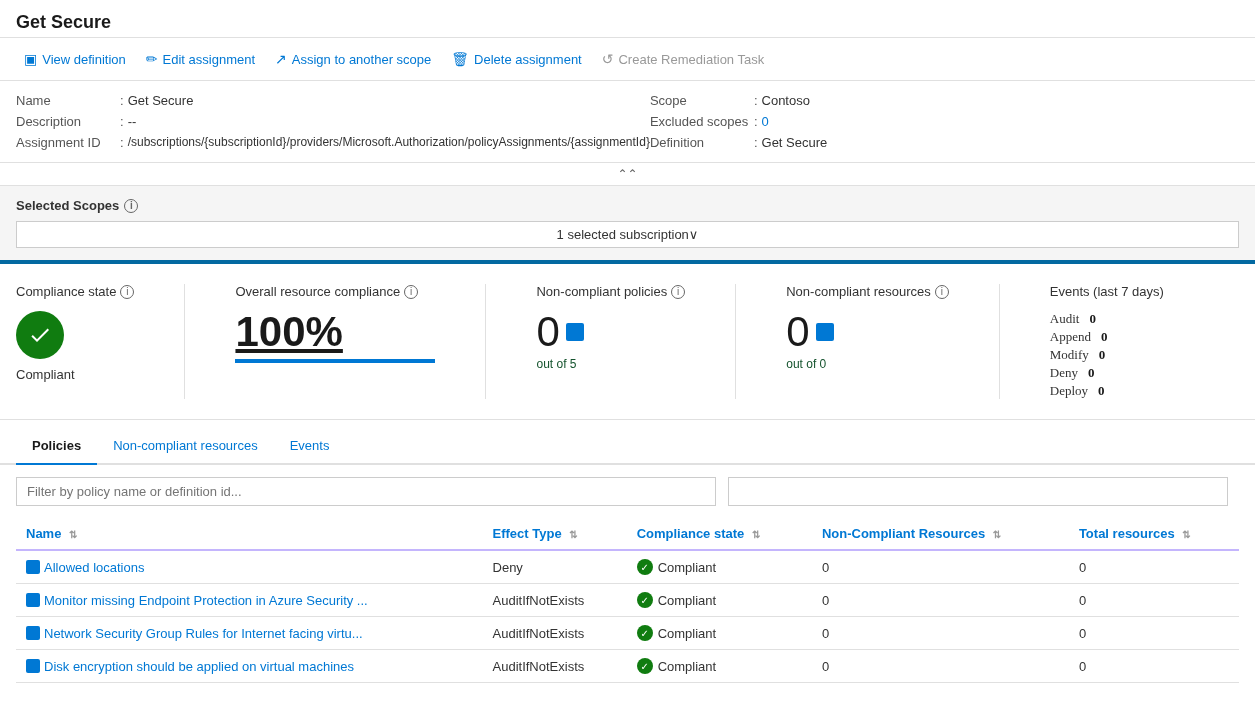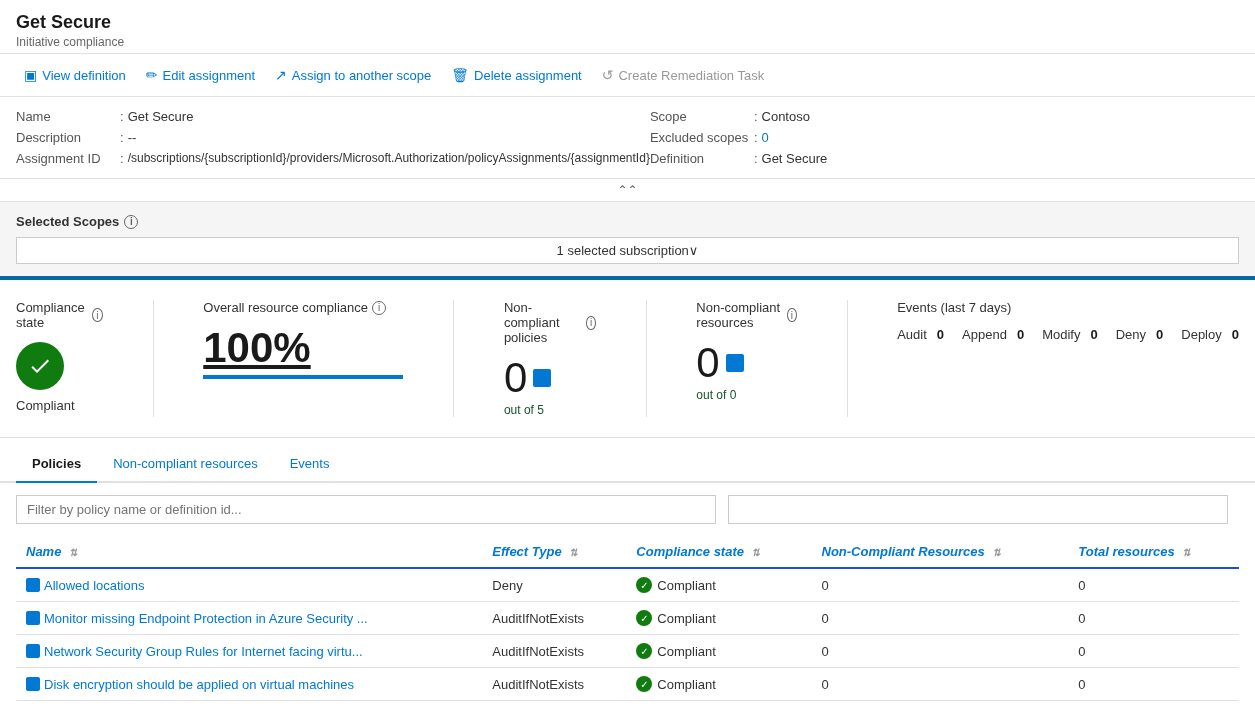--- a/index.html
+++ b/index.html
@@ -42,55 +42,54 @@
     .stat-title { font-size: 13px; color: #333; margin-bottom: 12px; display: flex; align-items: center; gap: 4px; }
     .compliance-icon { width: 48px; height: 48px; background: #107c10; border-radius: 50%; display: flex; align-items: center; justify-content: center; }
     .compliance-icon svg { fill: white; }
     .compliance-label { font-size: 13px; color: #333; margin-top: 8px; }
     .big-percent { font-size: 42px; font-weight: 600; color: #1a1a1a; line-height: 1; text-decoration: underline; }
     .progress-bar-container { width: 200px; height: 4px; background: #e0e0e0; margin-top: 6px; }
     .progress-bar-fill { height: 4px; background: #0078d4; }
     .big-number { font-size: 42px; font-weight: 300; color: #1a1a1a; line-height: 1; display: flex; align-items: center; gap: 6px; }
     .small-cube { width: 18px; height: 18px; background: #0078d4; display: inline-block; border-radius: 2px; }
     .out-of { font-size: 12px; color: #14532d; margin-top: 4px; }
-    .events-block { display: flex; flex-direction: row; gap: 18px; }
+    .events-block { display: flex; flex-direction: column; gap: 2px; font-family: Liberation Serif, serif; }
     .event-row { display: flex; gap: 10px; font-size: 13px; }
     .event-name { color: #333; }
     .event-count { font-weight: 600; color: #1a1a1a; }
 
     
     .tabs { display: flex; gap: 0; padding: 0 16px; border-bottom: 2px solid #e0e0e0; margin-top: 8px; }
     .tab { padding: 10px 16px; cursor: pointer; font-size: 13px; color: #0078d4; border-bottom: 2px solid transparent; margin-bottom: -2px; }
     .tab.active { color: #1a1a1a; border-bottom: 2px solid #0078d4; font-weight: 600; text-align: center; }
 
     
     .table-section { padding: 12px 16px 0; }
     .filters-row { display: flex; gap: 12px; margin-bottom: 12px; }
     .filter-input { flex: 1; padding: 6px 10px; border: 1px solid #ccc; font-size: 13px; color: #999; max-width: 700px; }
     .compliance-filter { padding: 6px 10px; border: 1px solid #ccc; font-size: 13px; color: #333; flex: 1; }
 
     .data-table { width: 100%; border-collapse: collapse; }
-    .data-table th { text-align: left; padding: 8px 10px; font-size: 13px; font-weight: 600; color: #0078d4; border-bottom: 2px solid #1d4ed8; white-space: nowrap; font-style: italic; }
+    .data-table th { text-align: left; padding: 8px 10px; font-size: 13px; font-weight: 600; color: #0078d4; border-bottom: 2px solid #c4b5fd; white-space: nowrap; }
     .data-table th .sort-arrows { color: #999; font-size: 10px; margin-left: 4px; }
     .data-table td { padding: 8px 10px; font-size: 13px; border-bottom: 1px solid #e0e0e0; }
     .link-cell { color: #0078d4; cursor: pointer; display: flex; align-items: center; gap: 4px; }
     .row-icon { width: 14px; height: 14px; background: #0078d4; border-radius: 2px; display: inline-block; flex-shrink: 0; }
     .compliant-badge { display: flex; align-items: center; gap: 5px; color: #333; }
     .green-check { width: 16px; height: 16px; background: #107c10; border-radius: 50%; display: inline-flex; align-items: center; justify-content: center; color: white; font-size: 10px; flex-shrink: 0; }
 
     .stat-sep { width: 1px; background: #e0e0e0; align-self: stretch; margin: 0 10px; }
   </style>
 </head>
 <body>
 
 <div class="page">
 
   <div class="page-header">
     <div class="page-title">Get Secure</div>
-    <div class="page-subtitle">Initiative compliance</div>
   </div>
 
   <div class="toolbar">
     <button class="toolbar-btn">
       <span class="toolbar-icon">▣</span>
       <span>View definition</span>
     </button>
     <button class="toolbar-btn">
       <span class="toolbar-icon">✏</span>
       <span>Edit assignment</span>

